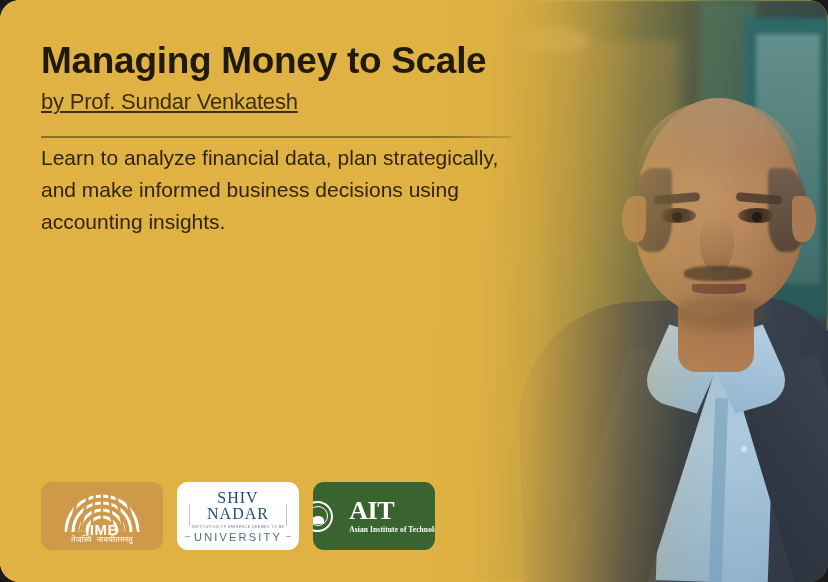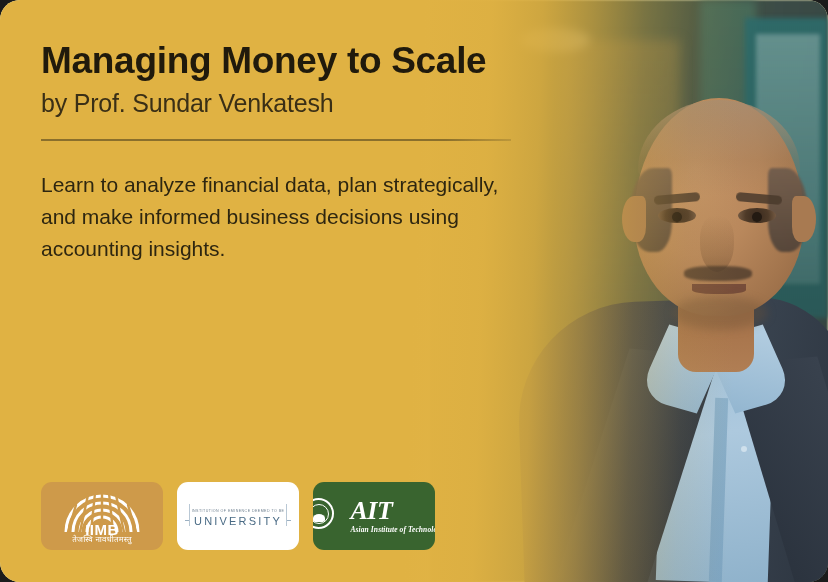--- a/index.html
+++ b/index.html
@@ -13,21 +13,21 @@
     overflow: hidden;
     font-family: "Liberation Sans", sans-serif;
   }
 
   .card {
     position: relative;
     width: 828px;
     height: 582px;
     border-radius: 20px;
     overflow: hidden;
-    background: #fef9c3;
+    background: #fde047;
   }
 
   
   .photo-layer {
     position: absolute;
     inset: 0;
     z-index: 1;
   }
   
   .backdrop {
@@ -321,24 +321,25 @@
   .title {
     margin: 0;
     font-size: 37px;
     font-weight: 700;
     letter-spacing: -.3px;
     color: #201a0c;
     line-height: 1.12;
   }
   .byline {
     margin: 8px 0 12px 0;
-    font-size: 25px;
+    font-size: 22px;
     font-weight: 400;
     color: #3a2f16;
     letter-spacing: -.2px;
+    text-decoration: underline;
   }
   .divider {
     width: 470px;
     height: 2px;
     margin: 21px 0 0 0;
     background: linear-gradient(90deg, #8a6f2c 0%, #8a6f2c 86%, rgba(138,111,44,.35) 100%);
   }
   .bio {
     margin: 22px 0 0 0;
     width: 492px;
@@ -348,21 +349,21 @@
     font-weight: 400;
   }
   .overview-label {
     margin: 14px 0 0 0;
     font-size: 16px;
     font-weight: 700;
     letter-spacing: .4px;
     color: #231c0b;
   }
   .overview-body {
-    margin: 28px 0 0 0;
+    margin: 4px 0 0 0;
     width: 486px;
     font-size: 21px;
     line-height: 1.52;
     color: #2e2610;
   }
 
   
   .logos {
     position: absolute;
     left: 41px;
@@ -403,21 +404,21 @@
     left: 50%; top: 35px;
     transform: translateX(-50%);
     font-size: 15px;
     font-weight: 700;
     color: #ffffff;
     letter-spacing: .5px;
   }
   .iimb-motto {
     font-size: 8px;
     color: #ffffff;
-    font-family: Liberation Sans, sans-serif;
+    font-family: Liberation Mono, monospace;
     letter-spacing: .2px;
     margin-bottom: 2px;
     white-space: nowrap;
   }
 
   
   .snu-wrap { text-align: center; width: 106px; }
   .snu-name {
     font-family: "Liberation Serif", serif;
     font-size: 16px;
@@ -447,21 +448,21 @@
   .snu-bar-l, .snu-bar-r {
     position: absolute;
     top: 22px;
     width: 1px; height: 22px;
     background: #b9c8d5;
   }
   .snu-bar-l { left: 12px; }
   .snu-bar-r { right: 12px; }
 
   
-  .ait-wrap { display: flex; align-items: flex-start; gap: 16px; font-style: italic; }
+  .ait-wrap { display: flex; align-items: center; gap: 16px; }
   .ait-seal {
     width: 27px; height: 27px;
     border-radius: 50%;
     border: 2px solid #ffffff;
     display: flex; align-items: center; justify-content: center;
     position: relative;
   }
   .ait-seal-inner {
     width: 18px; height: 18px;
     border-radius: 50%;
@@ -569,20 +570,21 @@
         </svg>
         <span class="iimb-text">IIMB</span>
         <span class="iimb-motto">तेजस्वि नावधीतमस्तु</span>
       </div>
     </div>
 
     <div class="logo-tile logo-snu">
       <div class="snu-bar-l"></div>
       <div class="snu-bar-r"></div>
       <div class="snu-wrap">
+        <div class="snu-name">SHIV NADAR</div>
         <div class="snu-sub">INSTITUTION OF EMINENCE DEEMED TO BE</div>
         <div class="snu-univ-row">
           <span class="snu-rule"></span>
           <span class="snu-univ">UNIVERSITY</span>
           <span class="snu-rule"></span>
         </div>
       </div>
     </div>
 
     <div class="logo-tile logo-ait">

